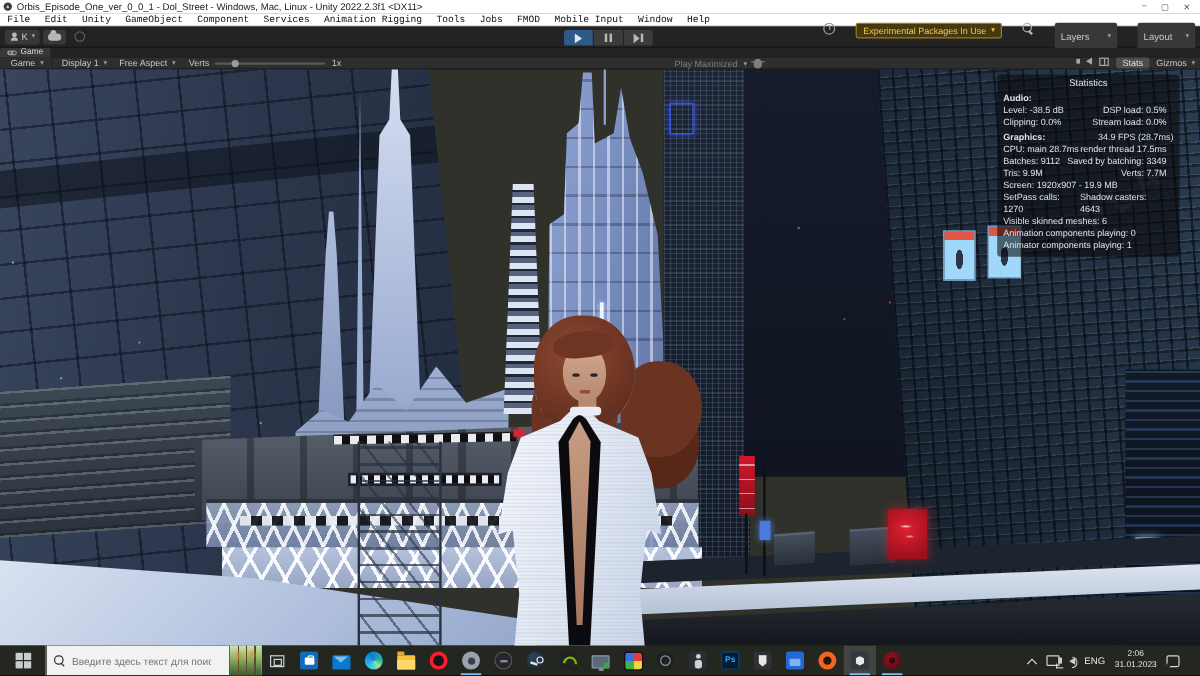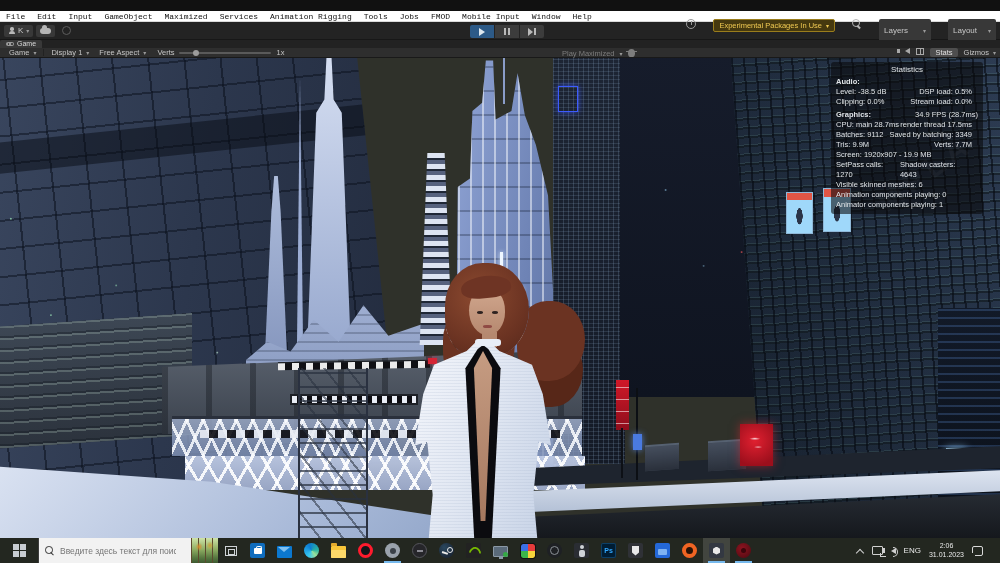--- a/index.html
+++ b/index.html
@@ -228,27 +228,36 @@
   .lang{font-size:8px;}
   .clock{font-size:7px;line-height:8.5px;text-align:center;}
   .notif{width:11px;height:10px;border:1.2px solid #d8d8d8;border-radius:2px;position:relative;} .notif:after{content:"";position:absolute;left:-1px;bottom:-1px;width:3px;height:3px;background:#232720;}
   .show-desk{width:5px;border-left:1px solid rgba(255,255,255,.25);}
 </style>
 </head>
 <body>
 
 <div class="screen">
 
+  <div class="titlebar">
+    <span class="app-ico"></span>
+    <span>Orbis_Episode_One_ver_0_0_1 - Dol_Street - Windows, Mac, Linux - Unity 2022.2.3f1 &lt;DX11&gt;</span>
+    <span class="win-ctrls">
+      <span>–</span>
+      <span>▢</span>
+      <span>✕</span>
+    </span>
+  </div>
 
   <div class="menubar">
     <span>File</span>
     <span>Edit</span>
-    <span>Input</span>
+    <span>Unity</span>
     <span>GameObject</span>
-    <span>Maximized</span>
+    <span>Component</span>
     <span>Services</span>
     <span>Animation Rigging</span>
     <span>Tools</span>
     <span>Jobs</span>
     <span>FMOD</span>
     <span>Mobile Input</span>
     <span>Window</span>
     <span>Help</span>
   </div>
 

